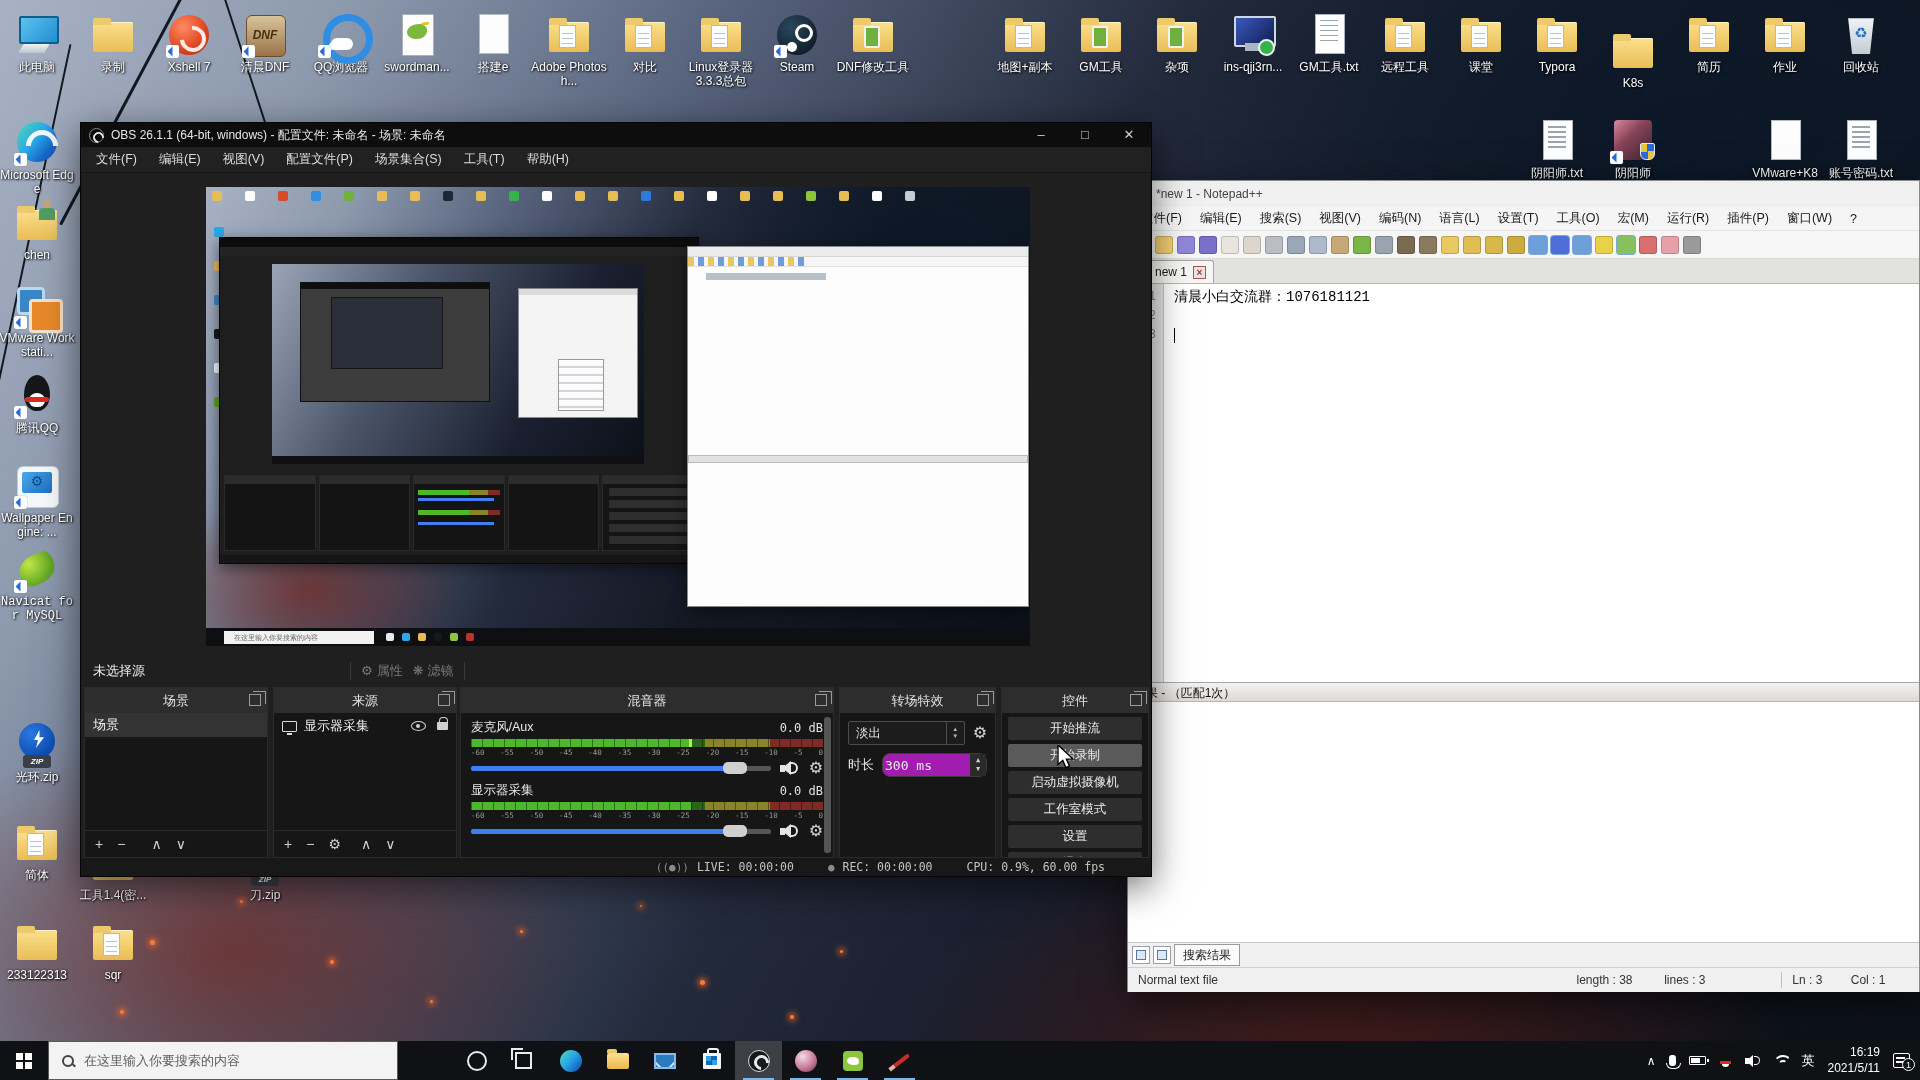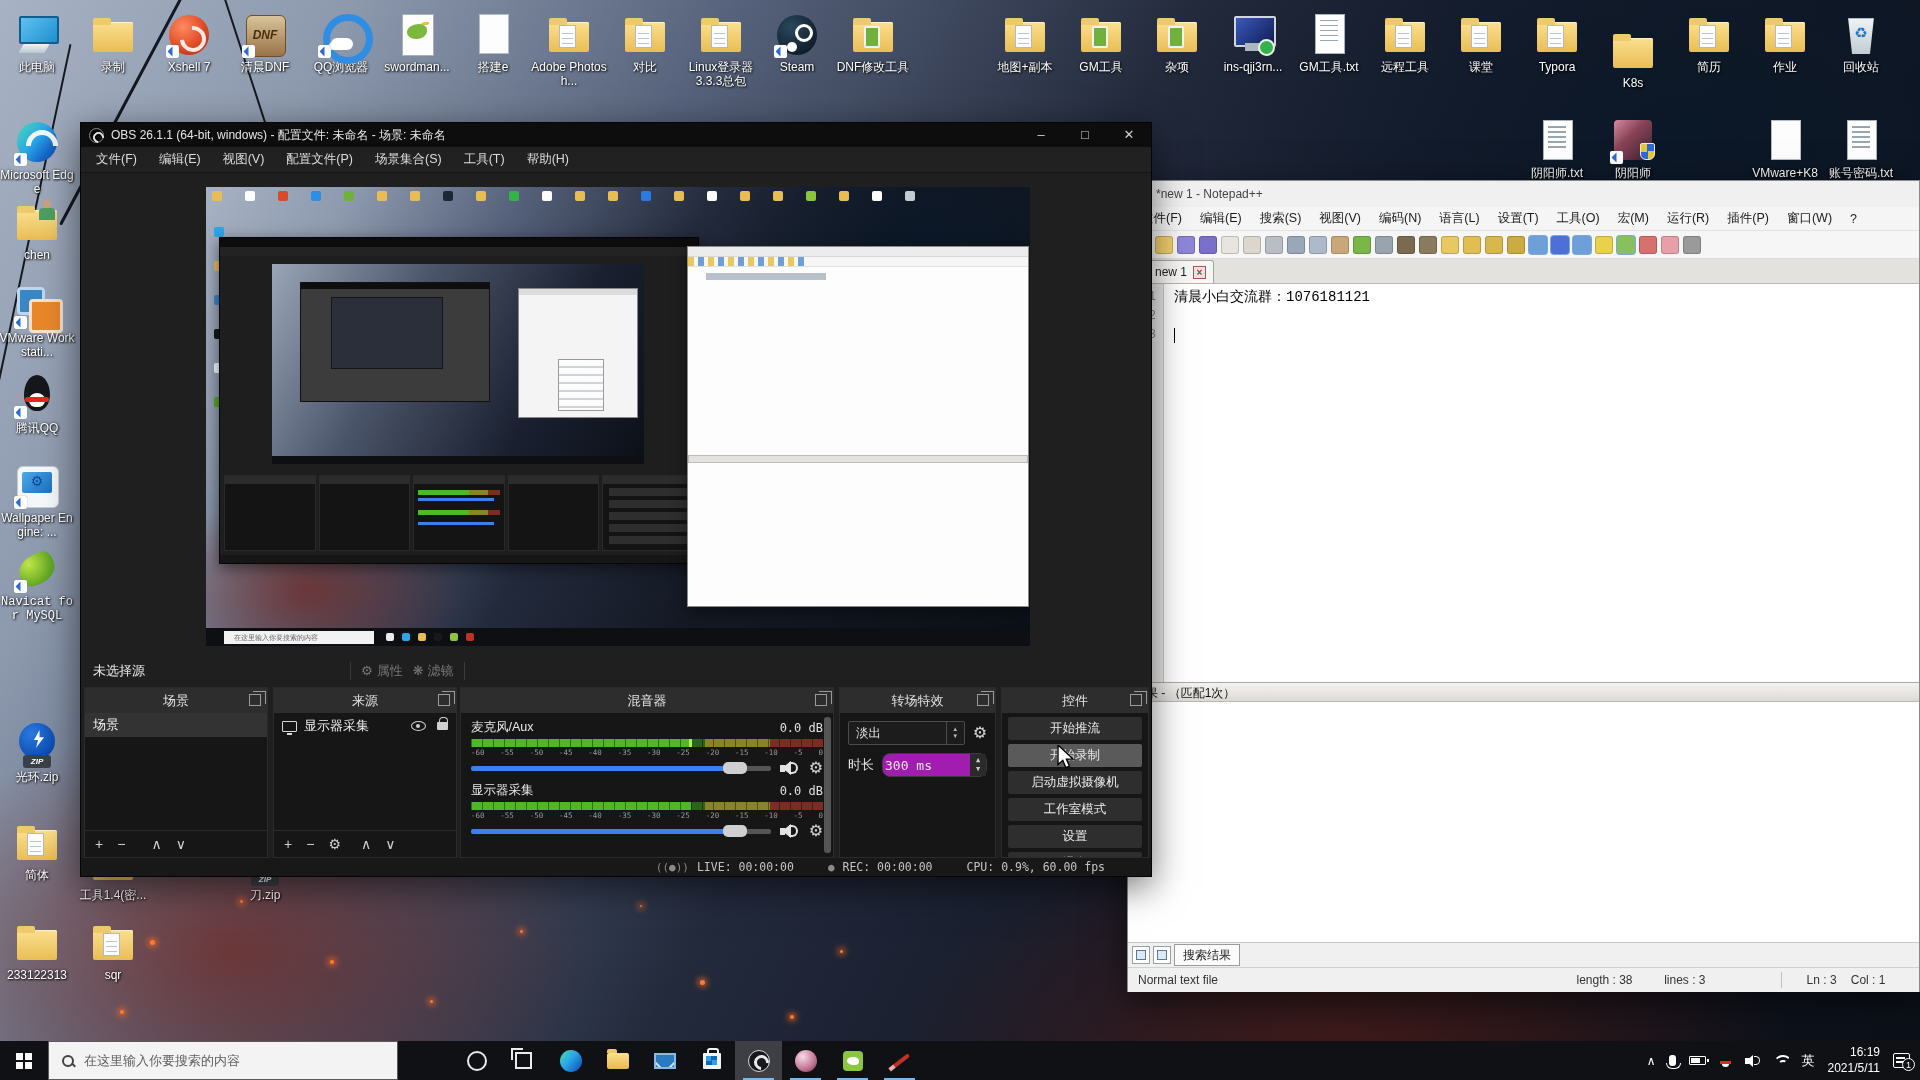--- a/index.html
+++ b/index.html
@@ -169,21 +169,21 @@
   #npp-results { height:241px; background:#fff; border-bottom:1px solid #c8c8c8; }
   #npp-docktabs { height:24px; background:#f0f0f0; display:flex; align-items:center; gap:3px; padding-left:4px; }
   .dock-btn { width:18px; height:18px; background:#fff; border:1px solid #9aa0a8; position:relative; }
   .dock-btn::after { content:""; position:absolute; inset:3px; border:1px solid #5a78a0; background:#dce8f4; }
   #npp-docktab-search { height:22px; border:1px solid #9a9a9a; background:#fbfbfb; display:flex; align-items:center;
     padding:0 8px; font-size:12px; color:#222; gap:5px; }
   #npp-statusbar { height:25px; background:#f0f0f0; border-top:1px solid #d0d0d0; display:flex; align-items:center;
     font-size:12px; color:#333; }
   .st-sep { width:1px; height:16px; background:#c0c0c0; margin:0 10px; }
   #st-doctype { padding-left:10px; width:460px; }
-  #st-length { width:90px; } #st-lines { width:110px; } #st-ln { width:60px;text-align:center; } #st-col { width:70px; }
+  #st-length { width:90px; } #st-lines { width:110px; } #st-ln { width:60px; } #st-col { width:70px; }
 
   
   #obs { left:80px; top:122px; width:1072px; height:755px; background:#1f1f1f; border:1px solid #050505; z-index:5; }
   #obs-titlebar { height:24px; background:#0d0d0d; display:flex; align-items:center; padding-left:8px; }
   .obs-logo { width:15px; height:15px; border-radius:50%; background:#0a0a0a; border:1px solid #888; position:relative; margin-right:7px; }
   .obs-logo::after { content:""; position:absolute; left:3px; top:3px; width:7px; height:7px; border-radius:50%;
     border:2px solid #e8e8e8; border-bottom-color:transparent; transform:rotate(-40deg); }
   #obs-title { font-size:12px; color:#e6e6e6; flex:1; }
   .win-btns { display:flex; height:24px; }
   .win-btn { width:44px; text-align:center; color:#cfcfcf; font-size:13px; line-height:24px; }

